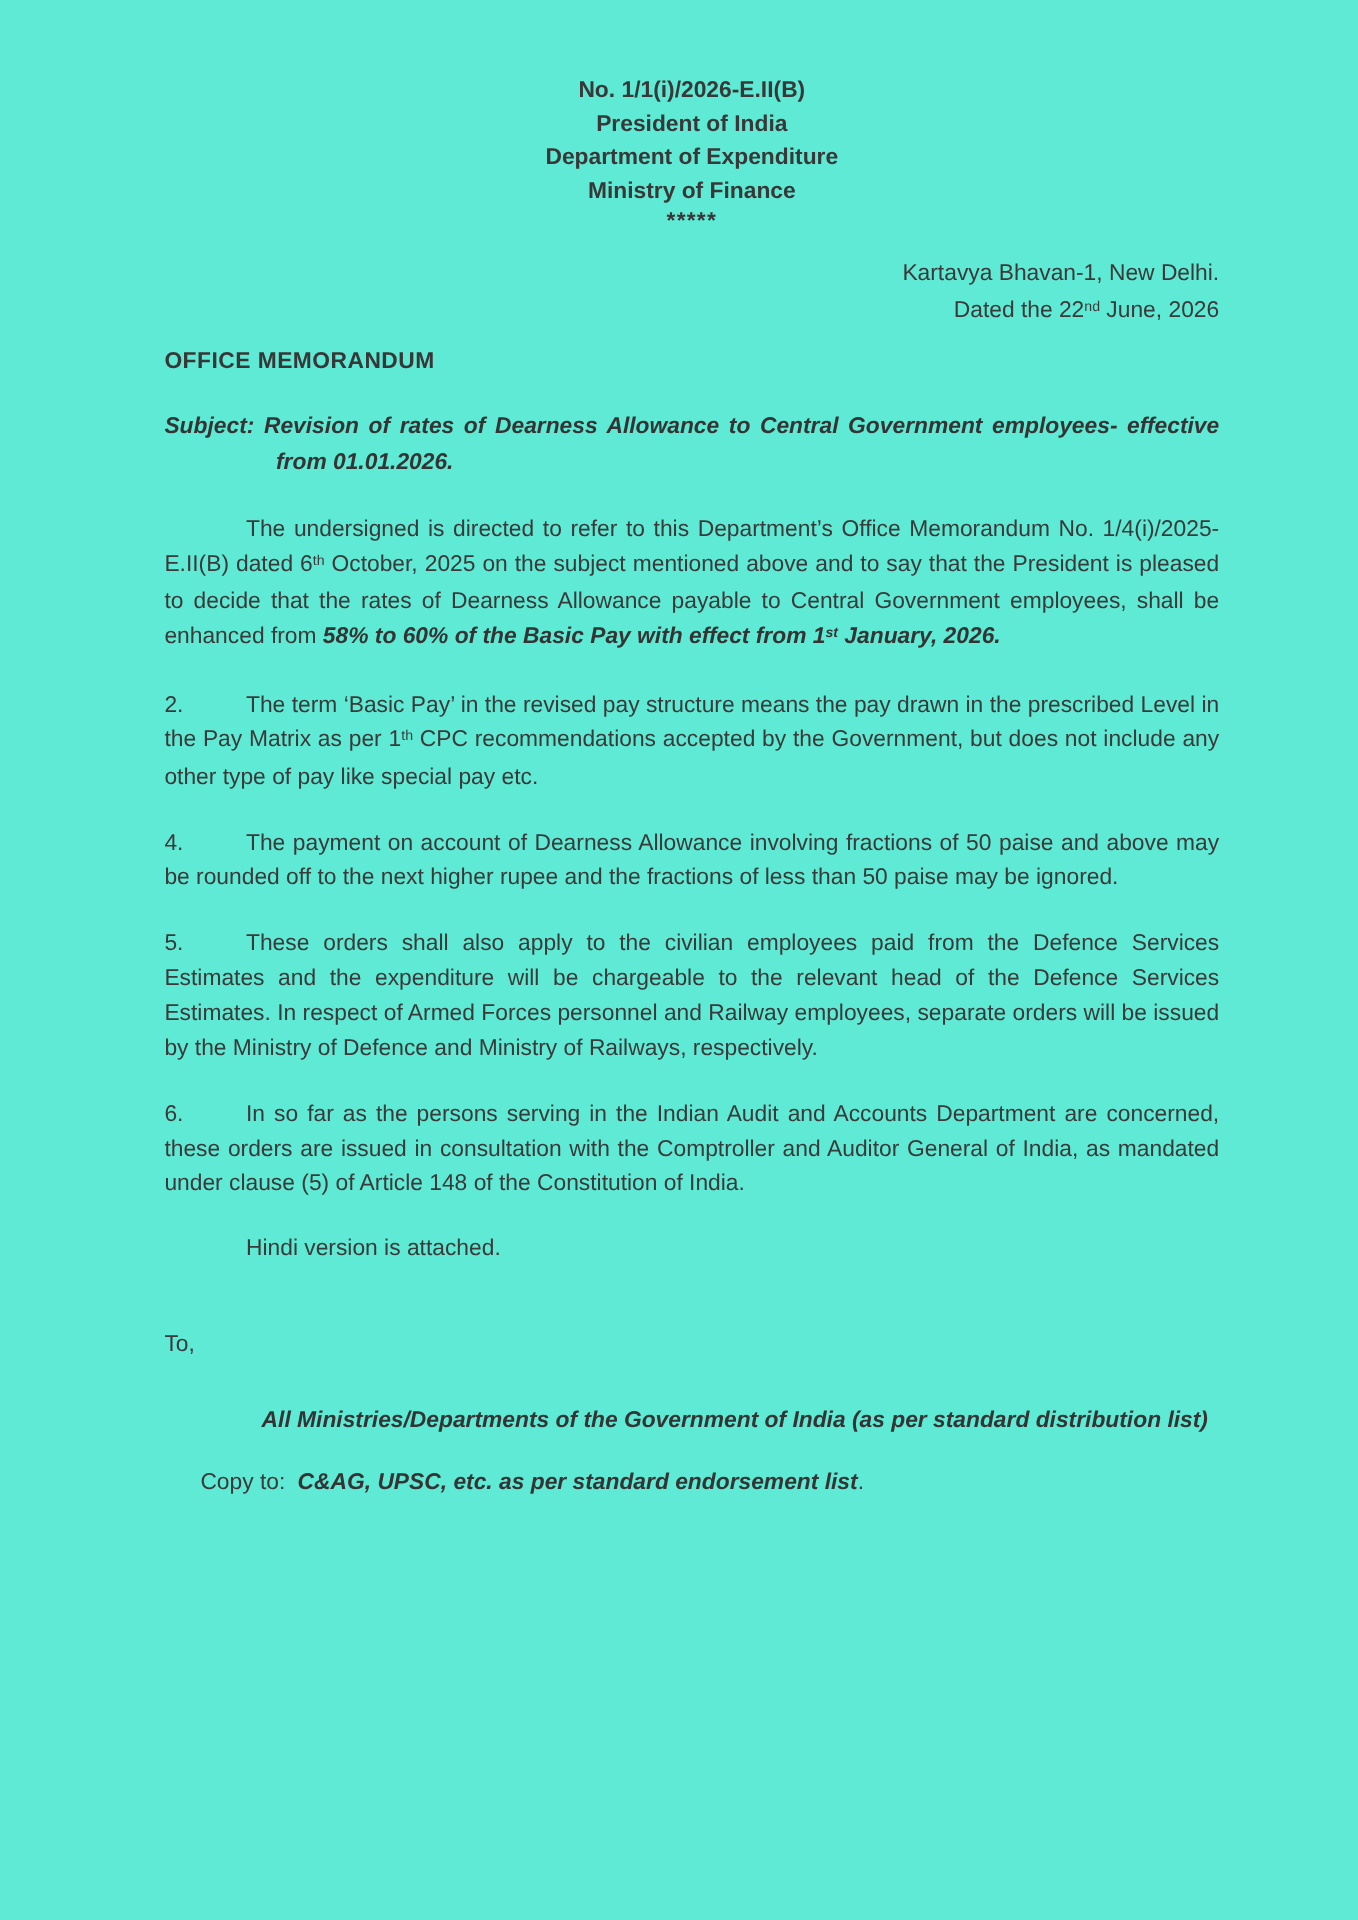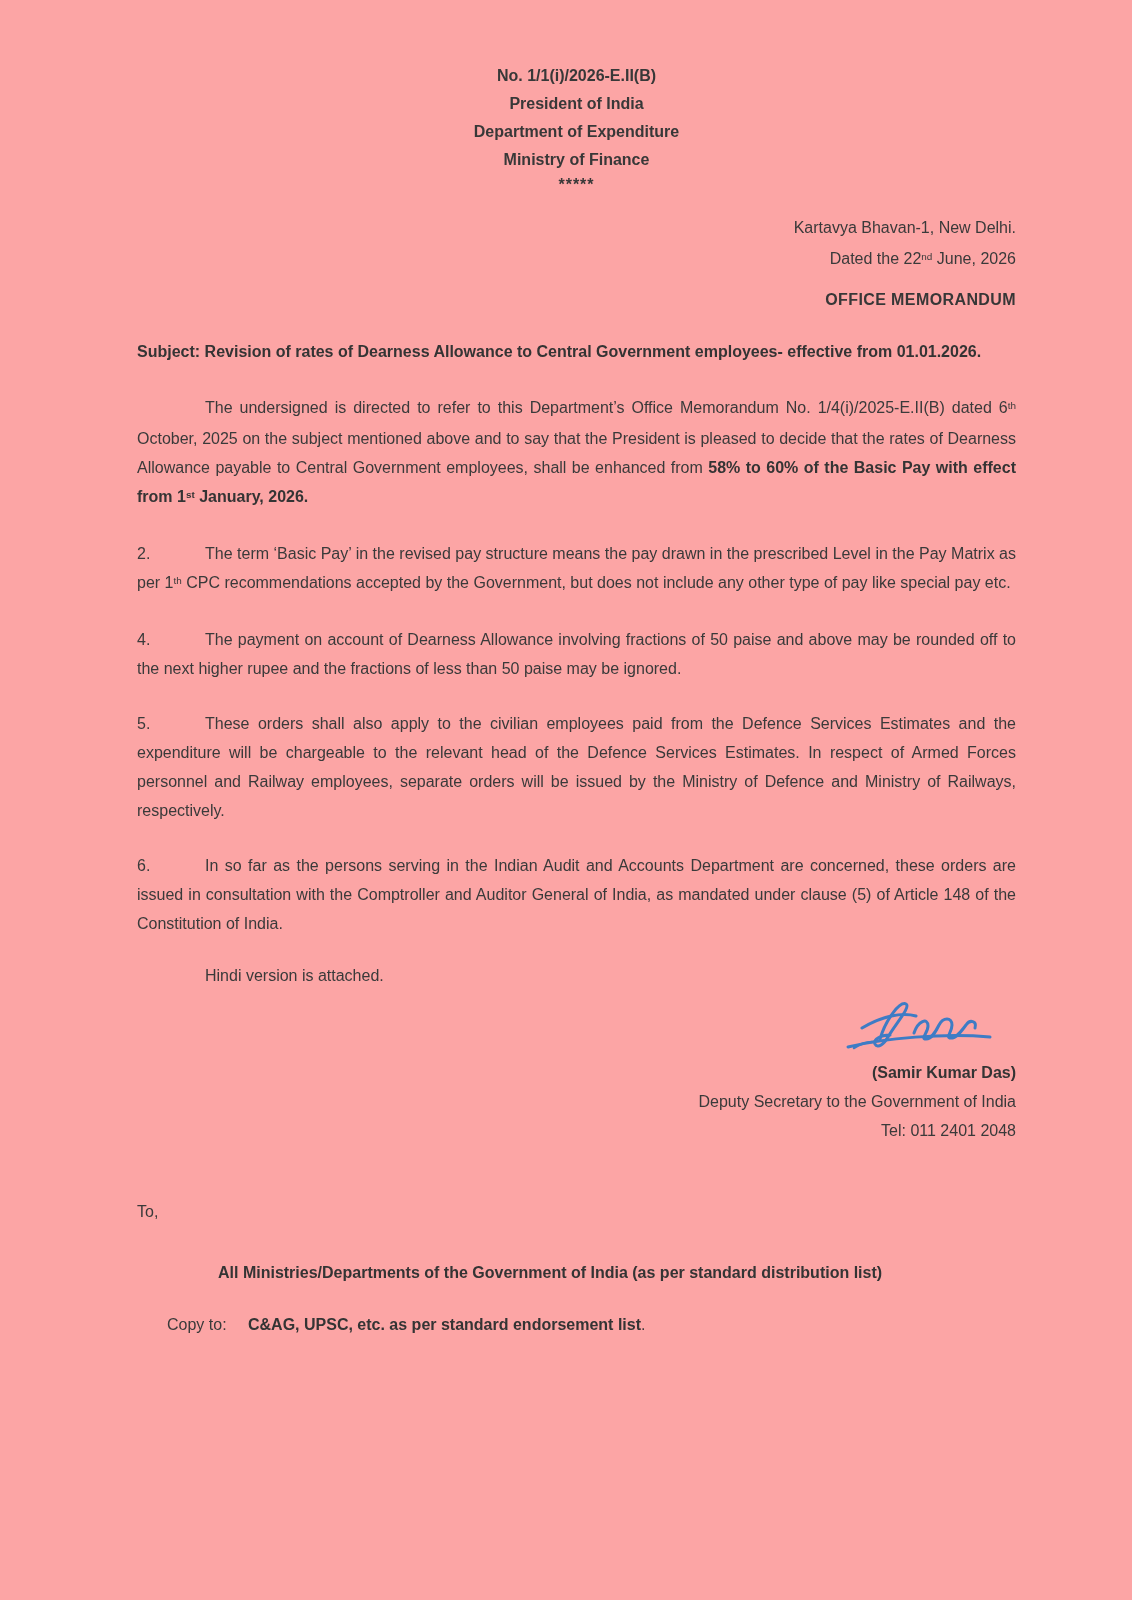--- a/index.html
+++ b/index.html
@@ -1,44 +1,44 @@
 <!DOCTYPE html>
 <html><head>
 <meta charset="utf-8">
 <style>
   html, body { margin: 0; padding: 0; background: #e8e8e8; }
   .page {
     position: relative;
     width: 1132px;
     height: 1600px;
     margin: 0 auto;
-    background: #fca5a5;
+    background: #5eead4;
     font-family: "Liberation Sans", sans-serif;
     color: #3a3a3a;
-    font-size: 16px;
+    font-size: 19px;
     overflow: hidden;
   }
   .content { padding: 62px 116px 0 137px; }
 
   .letterhead {
     text-align: center;
     font-weight: bold;
     line-height: 28px;
     color: #383838;
   }
   .letterhead .stars { font-weight: bold; letter-spacing: 1px; line-height: 22px; }
 
   .dateline {
     text-align: right;
     line-height: 31px;
     margin-top: 16px;
   }
 
   .doc-title {
-    text-align: right;
+    text-align: left;
     font-weight: bold;
     letter-spacing: 0.4px;
     margin-top: 15px;
     color: #373737;
   }
 
   sup.ss {
     font-size: 0.62em;
     vertical-align: baseline;
     position: relative;
@@ -55,21 +55,21 @@
     color: #373737;
   }
 
   .para {
     text-align: justify;
     line-height: 29px;
     margin-top: 26px;
   }
   .para .num { display: inline-block; width: 68px; text-indent: 0; }
   .first-indent { text-indent: 68px; }
-  .para b, .subject, .recipient, .copy-line b { color: #343434; }
+  .para b, .subject, .recipient, .copy-line b { color: #343434; font-style: italic; }
 
   .hindi-line { margin-top: 29px; text-indent: 68px; }
 
   .sig-area { margin-top: 10px; text-align: right; line-height: 29px; }
   .sig-svg { display: inline-block; margin-right: 22px; margin-bottom: -6px; }
   .sig-name { font-weight: bold; color: #343434; }
 
   .to-label { margin-top: 58px; }
 
   .recipient {
@@ -116,32 +116,20 @@
 
 
     <div class="para"><span class="num">4.</span><span>The payment on account of Dearness Allowance involving fractions of 50 paise and above may be rounded off to the next higher rupee and the fractions of less than 50 paise may be ignored.</span></div>
 
     <div class="para"><span class="num">5.</span><span>These orders shall also apply to the civilian employees paid from the Defence Services Estimates and the expenditure will be chargeable to the relevant head of the Defence Services Estimates. In respect of Armed Forces personnel and Railway employees, separate orders will be issued by the Ministry of Defence and Ministry of Railways, respectively.</span></div>
 
     <div class="para"><span class="num">6.</span><span>In so far as the persons serving in the Indian Audit and Accounts Department are concerned, these orders are issued in consultation with the Comptroller and Auditor General of India, as mandated under clause (5) of Article 148 of the Constitution of India.</span></div>
 
     <div class="hindi-line">Hindi version is attached.</div>
 
-    <div class="sig-area">
-      <svg class="sig-svg" width="150" height="60" viewBox="0 0 150 60" fill="none">
-        <path d="M36 44 C42 24 56 6 62 9 C67 12 52 28 44 42 C40 49 34 54 31 49 C29 45 36 40 46 40" stroke-width="3" stroke-linecap="round" fill="none" stroke="#3e7cc5"></path>
-        <path d="M18 33 C38 21 58 17 72 21" stroke-width="3" stroke-linecap="round" fill="none" stroke="#3e7cc5"></path>
-        <path d="M70 38 C74 26 84 22 84 31 C84 38 76 44 82 44 C88 44 92 36 95 30 C99 22 108 22 108 30 C108 37 101 43 107 43 C113 43 118 35 122 30 C126 24 133 26 131 33" stroke-width="3" stroke-linecap="round" fill="none" stroke="#3e7cc5"></path>
-        <path d="M4 52 C40 43 100 38 146 42" stroke-width="3" stroke-linecap="round" fill="none" stroke="#3e7cc5"></path>
-        <path d="M10 53 C16 49 22 47 28 47" stroke-width="2.5" stroke-linecap="round" fill="none" stroke="#3e7cc5"></path>
-      </svg>
-      <div class="sig-name">(Samir Kumar Das)</div>
-      <div>Deputy Secretary to the Government of India</div>
-      <div>Tel: 011 2401 2048</div>
-    </div>
 
     <div class="to-label">To,</div>
 
     <div class="recipient">All Ministries/Departments of the Government of India (as per standard distribution list)</div>
 
     <div class="copy-line"><span class="copy-label">Copy to:</span><b>C&amp;AG, UPSC, etc. as per standard endorsement list</b><span>.</span></div>
 
   </div>
 </div>
 

